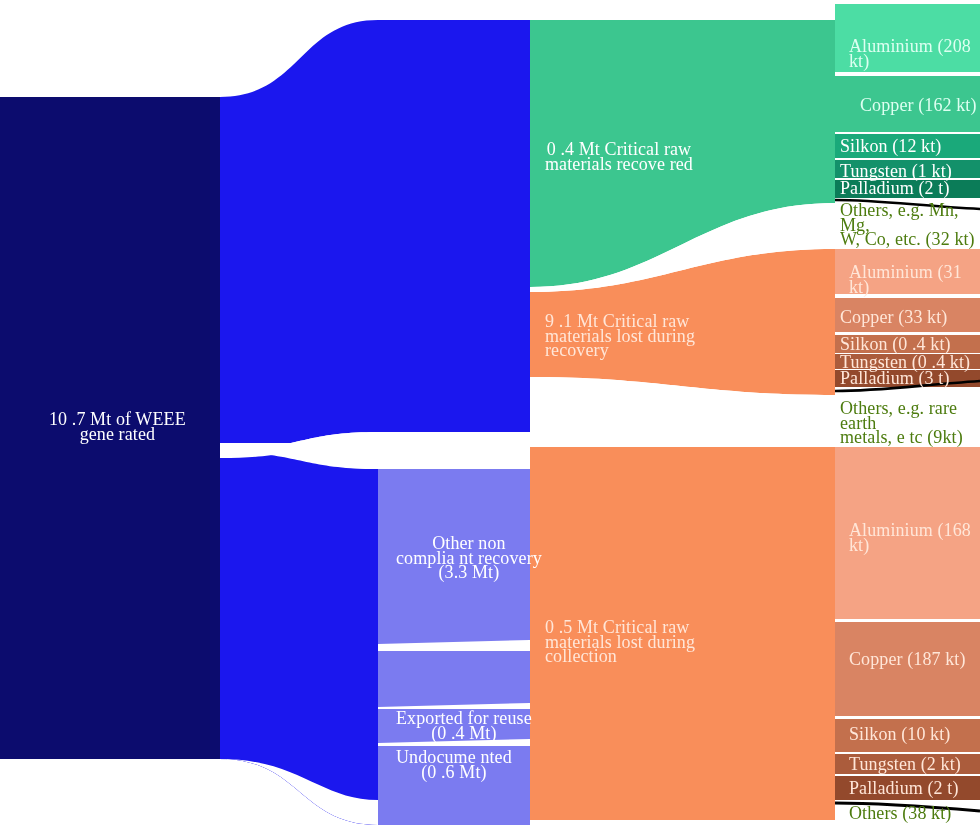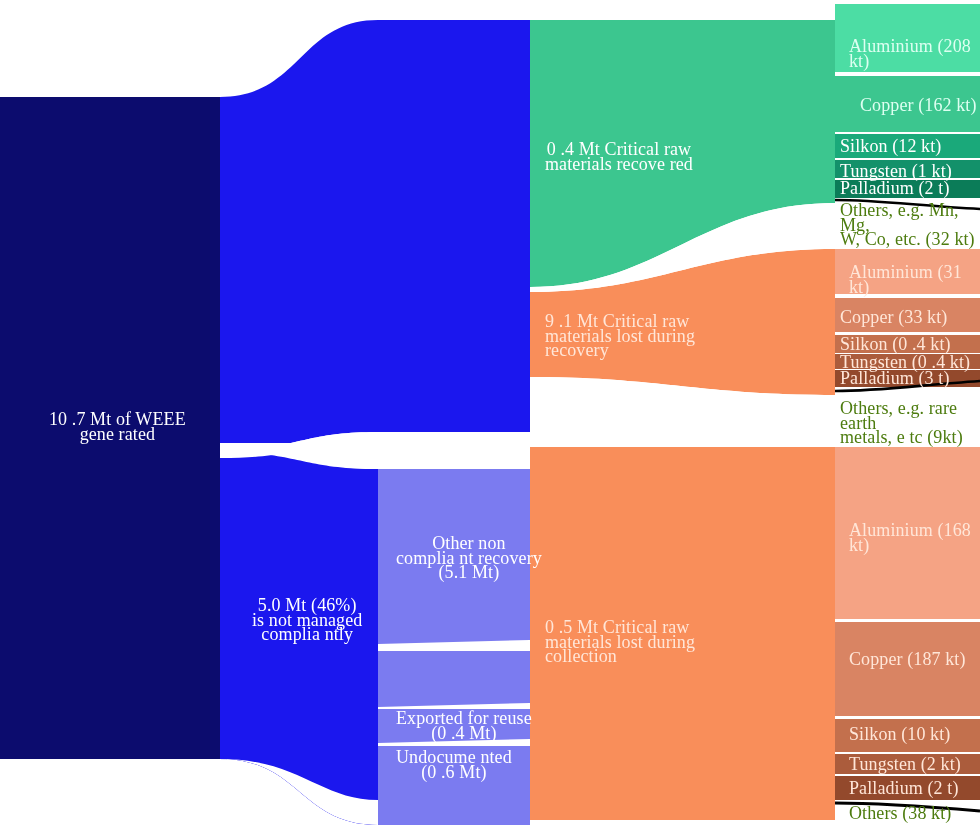--- a/index.html
+++ b/index.html
@@ -117,27 +117,24 @@
     <path fill="#1b17ee" d="M220,759 C300,759 300,825 378,825 L378,800 C320,800 300,759 220,759 Z"></path>
     <path fill="#ffffff" d="M220,759 C300,759 320,800 378,800 L378,825 C300,825 300,759 220,759 Z"></path>
 
     <path fill="#ffffff" d="M530,820 L835,820 L980,825 L530,825 Z"></path>
   </svg>
 
   <div class="lbl white" style="left:49px;top:412px;">10 .7 Mt of WEEE
 gene rated</div>
 
 
-  <div class="lbl white" style="left:252px;top:598px;">5.0  Mt (46%)
-is not managed
-complia ntly</div>
 
   <div class="lbl white" style="left:396px;top:536px;">Other non
 complia nt recovery
-(5.1 Mt)</div>
+(3.3 Mt)</div>
 
 
   <div class="lbl white" style="left:396px;top:711px;">Exported  for reuse
 (0 .4 Mt)</div>
 
   <div class="lbl white" style="left:396px;top:750px;">Undocume nted
 (0 .6 Mt)</div>
 
   <div class="lbl white" style="left:545px;top:142px;">0 .4 Mt Critical raw
 materials recove red</div>

